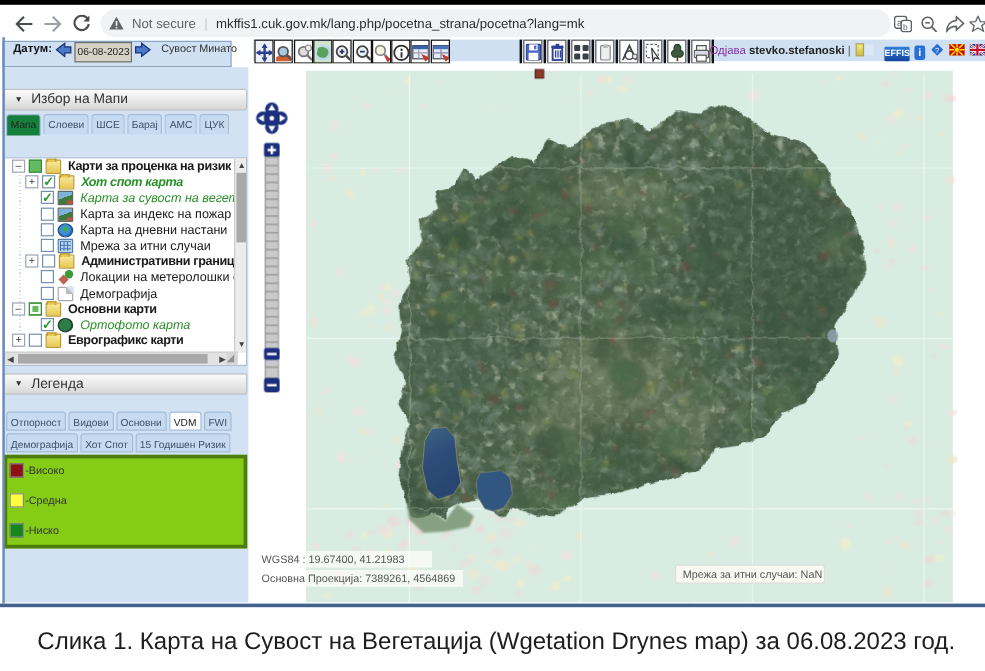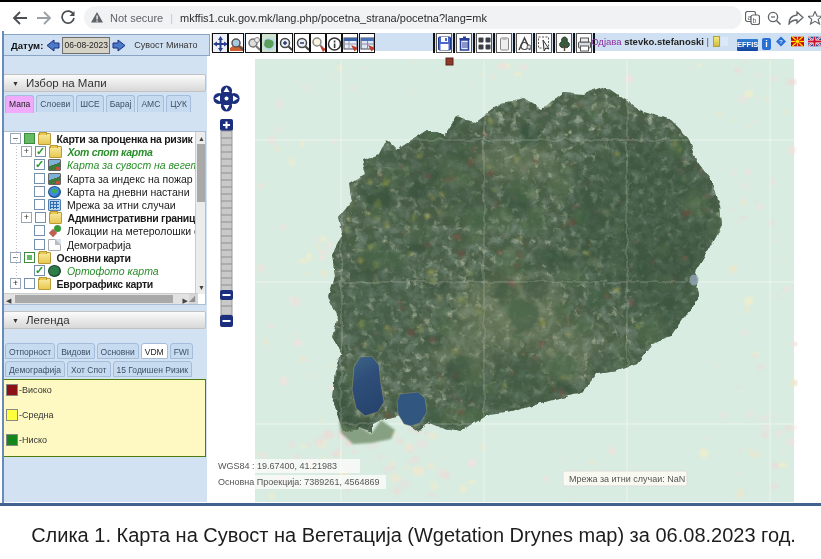--- a/index.html
+++ b/index.html
@@ -1,30 +1,30 @@
 <!DOCTYPE html>
 <html><head><meta charset="utf-8">
 <style>
 *{margin:0;padding:0;box-sizing:border-box}
 html,body{width:821px;height:559px;background:#fff;font-family:"Liberation Sans",sans-serif;overflow:hidden;position:relative}
-.chrome{position:absolute;left:0;top:0;width:821px;height:31px;background:#fff;border-top:2px solid #000000}
+.chrome{position:absolute;left:0;top:0;width:821px;height:31px;background:#fff;border-top:4px solid #000000}
 .urlpill{position:absolute;left:84px;top:4px;width:658px;height:23px;background:#f0f2f4;border-radius:12px;display:flex;align-items:center;padding-left:7px;font-size:11px;color:#5f6368}
 .urlpill .url{color:#2b2c2e}
 .nav,.ric{position:absolute}
 .app{position:absolute;left:0;top:31px;width:821px;height:475px;background:#fff;border-bottom:3px solid #42628f}
 .appedge{position:absolute;left:2px;top:31px;width:2px;height:472px;background:#6a8ab8}
-.datebar{position:absolute;left:2px;top:3px;width:208px;height:22px;background:#cfe0f2;border:1px solid #8aa5c4;display:flex;align-items:center;font-size:9.5px;color:#111;white-space:nowrap}
+.datebar{position:absolute;left:2px;top:3px;width:191px;height:22px;background:#cfe0f2;border:1px solid #8aa5c4;display:flex;font-size:9.5px;color:#111;white-space:nowrap}
 .mapbar{position:absolute;left:211px;top:2px;width:610px;height:18px;background:#cfe0f2}
 .dateinput{width:48px;height:17px;background:#d6d2c6;border:1px solid #6e6e6e;font-size:8.5px;text-align:center;color:#222;line-height:15px;flex:none}
 .sidebar{position:absolute;left:2px;top:25px;width:205px;height:446px;background:#d3e2f3}
 .phead{height:18px;background:linear-gradient(#fbfbfb,#d8d8d8);border:1px solid #c2c2c2;border-radius:2px;font-size:11.5px;color:#333;display:flex;align-items:center;padding-left:8px;margin:0 1px}
 .phead .tri{font-size:7px;margin-right:7px;color:#333}
 .tabs{position:relative;display:flex;padding:3px 0 0 3px;height:20px}
 .tab{font-size:8.5px;color:#3d5066;background:#c6daf0;border:1px solid #a3bddb;border-bottom:0;border-radius:3px 3px 0 0;padding:3px 3px 2px;margin-right:2px;height:17px}
-.tab.act{background:#f0abfc;color:#222;height:18px}
+.tab.act{background:#15803d;color:#222;height:18px}
 .treewrap{position:relative;height:174px;background:#fff;border:1px solid #aebfd4;margin:0 1px;overflow:hidden}
 .tree{font-size:10.5px;color:#1a1a1a;padding:1px 0 0 3px;white-space:nowrap}
 .trow{height:13.2px;display:flex;}
 .ind{display:inline-block;width:14px;flex:none}
 .exp{display:inline-block;width:11px;height:11px;border:1px solid #9aa5b5;background:#fff;font-size:9px;line-height:8px;text-align:center;color:#333;margin-right:3px;flex:none}
 .cb{display:inline-block;width:11px;height:11px;border:1px solid #7590ad;background:#fff;margin-right:3px;position:relative;flex:none}
 .cb.on::after{content:"\2713";position:absolute;left:0;top:-2px;font-size:11px;font-weight:bold;color:#2d9a2d}
 .cb.full{background:#63bc63;border-color:#3d8a3d}
 .cb.part{background:#63bc63;box-shadow:inset 0 0 0 2px #fff;border-color:#3d8a3d}
 .ic{display:inline-block;width:13px;height:12px;margin-right:3px;flex:none;border-radius:1px;position:relative}
@@ -45,21 +45,21 @@
 .ic-topo{background:linear-gradient(110deg,#f5f2e0 55%,#8fb06a 55%);border:1px solid #777}
 .gtxt{color:#2a8f2a;font-style:italic}
 .btxt{font-weight:bold;letter-spacing:-0.3px}
 .vsb{position:absolute;right:0;top:0;width:10px;height:162px;background:#ececec;border-left:1px solid #ccc}
 .hsb{position:absolute;left:0;bottom:0;width:194px;height:11px;background:#e2e2e2;border-top:1px solid #ccc}
 .sbthumb{position:absolute;background:#a9a9a9}
 .sbarr{position:absolute;font-size:7px;color:#444;line-height:9px}
 .ltabs{display:flex;flex-wrap:wrap;padding:14px 0 0 3px}
 .ltab{font-size:8.5px;color:#3d5066;background:#c6daf0;border:1px solid #a3bddb;border-radius:3px 3px 0 0;padding:3px 3px 2px;margin:0 2px 2px 0;height:16px}
 .ltab.act{background:#fff;color:#222}
-.legend{background:#fef9c3;border:1px solid #4d7c0f;margin:0 1px;height:78px;padding-top:4px}
+.legend{background:#84cc16;border:3px solid #4d7c0f;margin:0 1px;height:78px;padding-top:4px}
 .litem{display:flex;align-items:center;margin:0 0 13px 2px;font-size:9px;color:#333}
 .lsw{width:12px;height:12px;border:1px solid #888;margin-right:1px;flex:none}
 .mapwrap{position:absolute;left:211px;top:22px;width:587px;height:449px;background:#fff}
 .caption{position:absolute;left:0;top:509px;width:821px;height:50px;background:#fff;text-align:center;font-size:20px;color:#1d1d1f;padding-top:15px;padding-left:6px}
 .tico{position:absolute;top:2px;width:16px;height:20px;border:1px solid #111;background:#fff;text-align:center;padding-top:2px;overflow:hidden}
 .tico2{position:absolute;top:2px;width:16px;height:20px;border:1px solid #555;background:#fdfdfd;text-align:center;padding-top:2px;overflow:hidden}
 .tsep{position:absolute;top:2px;width:2px;height:20px;background:#111}
 .userline{position:absolute;top:5px;right:0;font-size:9.5px;color:#222;white-space:nowrap}
 .flag{display:inline-block;width:13px;height:11px;vertical-align:-2px;margin-left:2px}
 </style></head>

